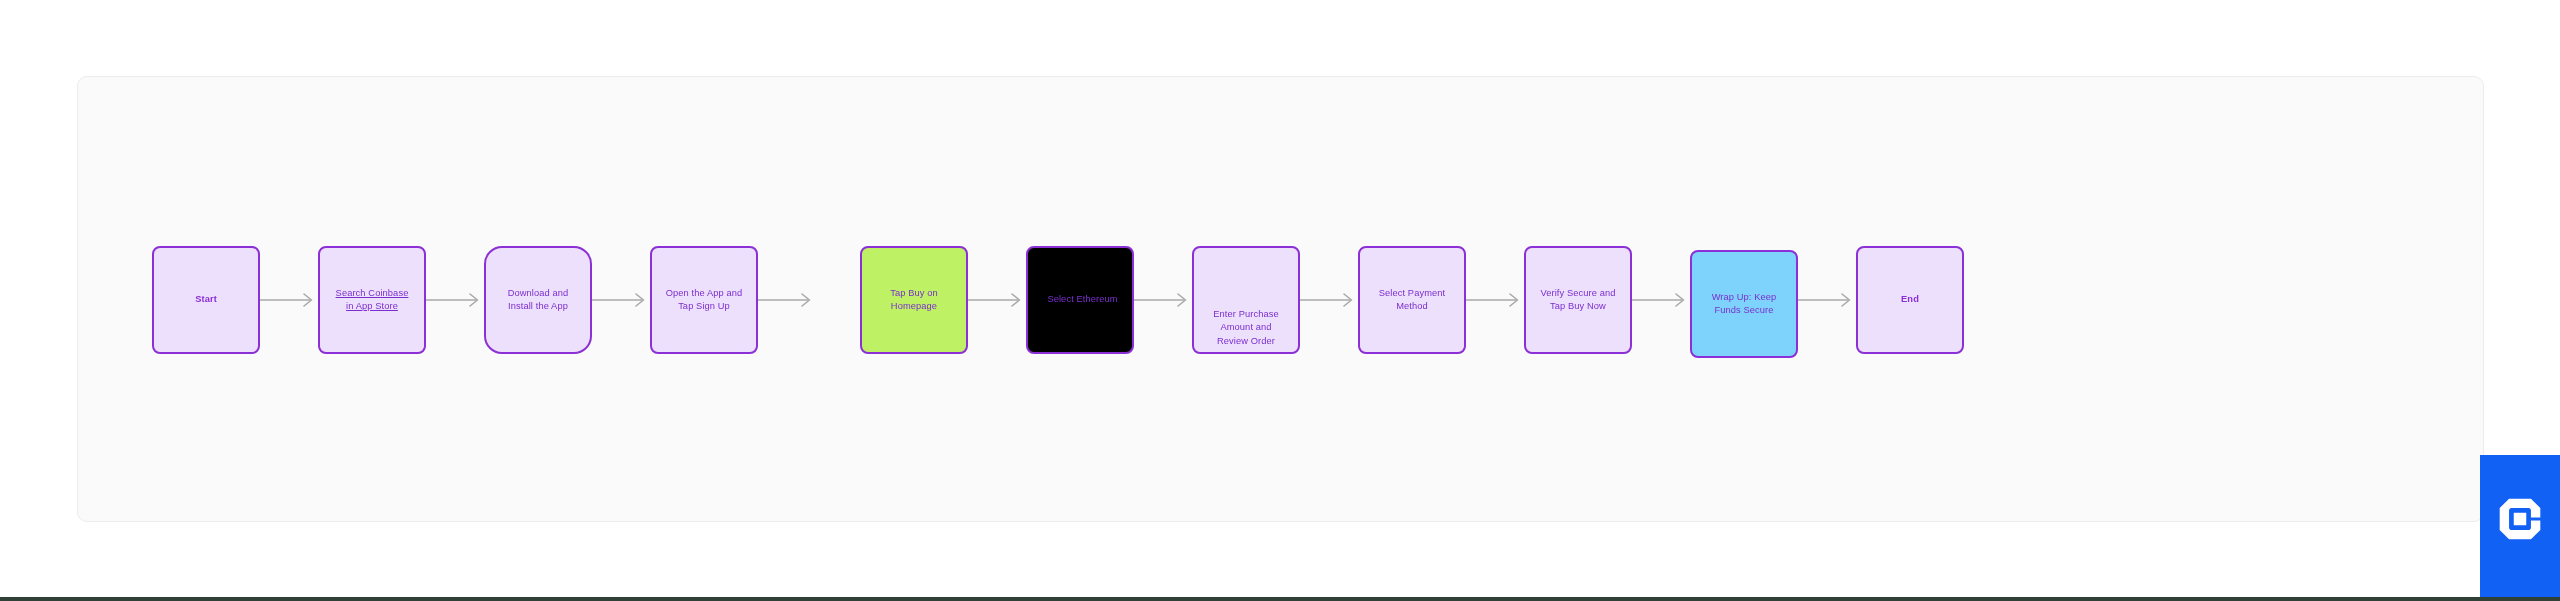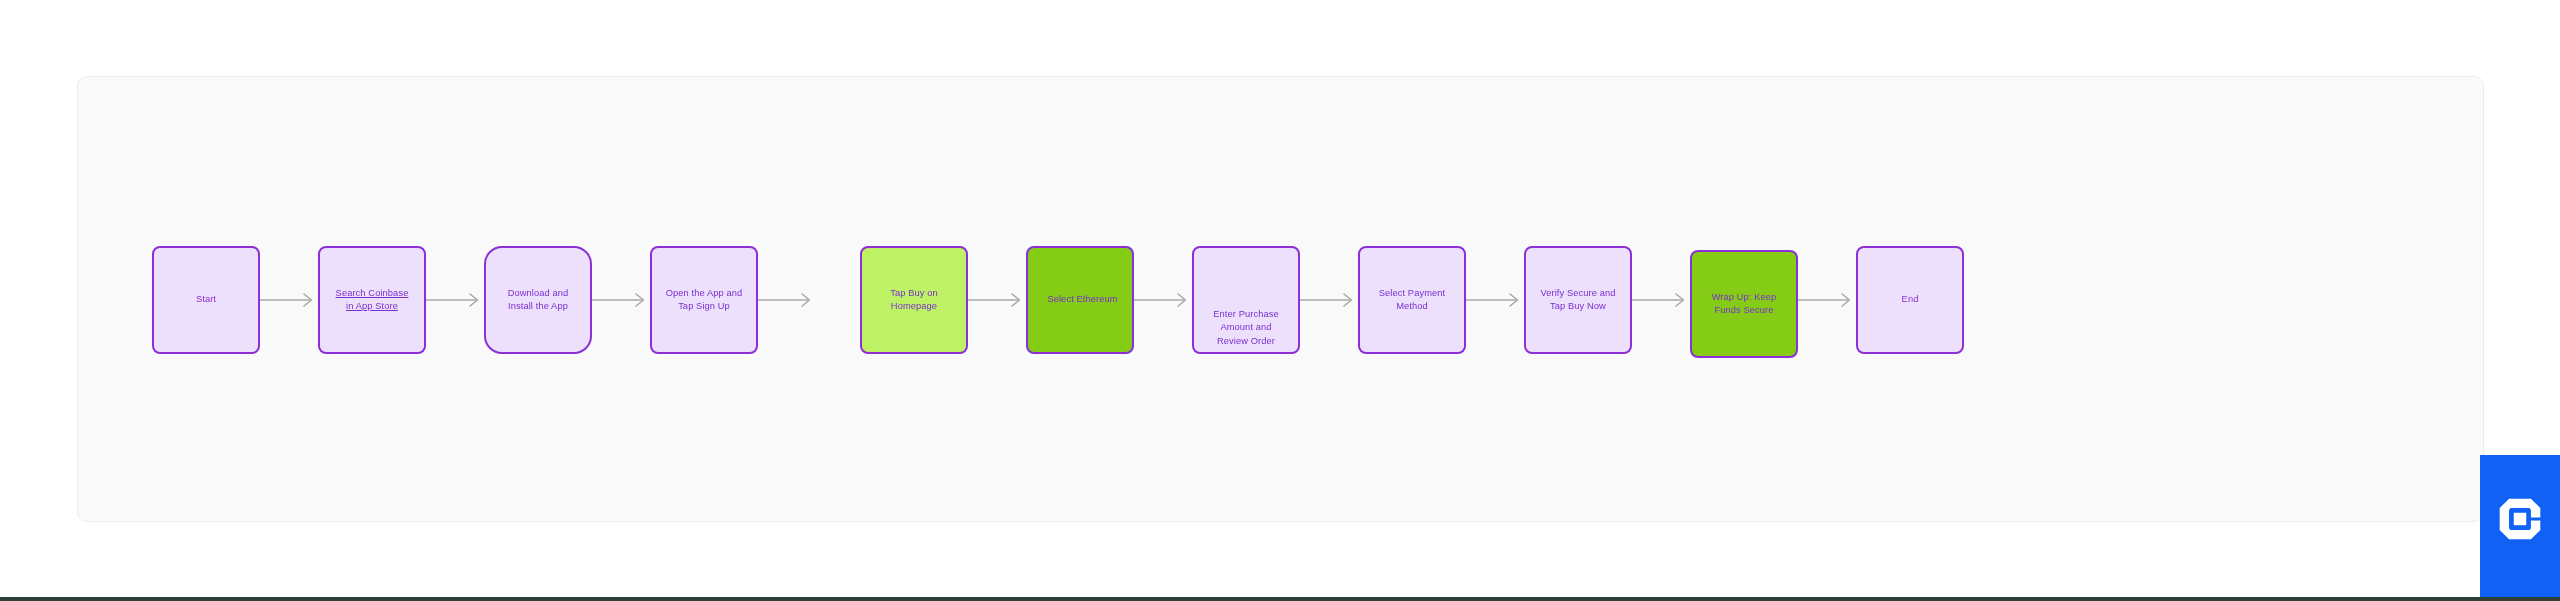--- a/index.html
+++ b/index.html
@@ -73,21 +73,21 @@
     font-size: 9.3px;
     line-height: 1.45;
     color: #7b2fce;
     font-weight: 400;
     letter-spacing: 0.1px;
     white-space: pre-line;
     text-align: center;
   }
 
   .flow-node.terminal .node-label {
-    font-weight: 400;
+    font-weight: 700;
     color: #8b2fd6;
   }
 
   
   .connector {
     flex: 0 0 auto;
     width: 58px;
     height: 16px;
     position: relative;
     display: flex;
@@ -171,21 +171,21 @@
         <div class="flow-node" style="background: #bef264; border-color: rgb(139, 47, 214); margin-left: 44px;">
           <div class="node-label" style="color: rgb(123, 47, 206);">Tap Buy on
 Homepage</div>
         </div>
         <div class="connector">
           <svg viewBox="0 0 58 16" xmlns="http://www.w3.org/2000/svg">
             <line x1="0" y1="8" x2="50" y2="8" stroke="#A8A8A8" stroke-width="1.6"></line>
             <polyline points="44,2 51.5,8 44,14" fill="none" stroke="#A8A8A8" stroke-width="1.6" stroke-linecap="round" stroke-linejoin="round"></polyline>
           </svg>
         </div>
-        <div class="flow-node" style="background: #84cc16; border-color: rgb(139, 47, 214); padding-left: 10px;">
+        <div class="flow-node" style="background: #000000; border-color: rgb(139, 47, 214); padding-left: 10px;">
           <div class="node-label" style="color: rgb(123, 47, 206);">Select Ethereum</div>
         </div>
         <div class="connector">
           <svg viewBox="0 0 58 16" xmlns="http://www.w3.org/2000/svg">
             <line x1="0" y1="8" x2="50" y2="8" stroke="#A8A8A8" stroke-width="1.6"></line>
             <polyline points="44,2 51.5,8 44,14" fill="none" stroke="#A8A8A8" stroke-width="1.6" stroke-linecap="round" stroke-linejoin="round"></polyline>
           </svg>
         </div>
         <div class="flow-node" style="background: rgb(237, 224, 253); border-color: rgb(139, 47, 214); align-items: flex-end;">
           <div class="node-label" style="color: rgb(123, 47, 206);">Enter Purchase
@@ -211,21 +211,21 @@
         <div class="flow-node" style="background: rgb(237, 224, 253); border-color: rgb(139, 47, 214);">
           <div class="node-label" style="color: rgb(123, 47, 206);">Verify Secure and
 Tap Buy Now</div>
         </div>
         <div class="connector">
           <svg viewBox="0 0 58 16" xmlns="http://www.w3.org/2000/svg">
             <line x1="0" y1="8" x2="50" y2="8" stroke="#A8A8A8" stroke-width="1.6"></line>
             <polyline points="44,2 51.5,8 44,14" fill="none" stroke="#A8A8A8" stroke-width="1.6" stroke-linecap="round" stroke-linejoin="round"></polyline>
           </svg>
         </div>
-        <div class="flow-node" style="background: #84cc16; border-color: rgb(139, 47, 214); margin-top: 8px;">
+        <div class="flow-node" style="background: #7dd3fc; border-color: rgb(139, 47, 214); margin-top: 8px;">
           <div class="node-label" style="color: rgb(123, 47, 206);">Wrap Up: Keep
 Funds Secure</div>
         </div>
         <div class="connector">
           <svg viewBox="0 0 58 16" xmlns="http://www.w3.org/2000/svg">
             <line x1="0" y1="8" x2="50" y2="8" stroke="#A8A8A8" stroke-width="1.6"></line>
             <polyline points="44,2 51.5,8 44,14" fill="none" stroke="#A8A8A8" stroke-width="1.6" stroke-linecap="round" stroke-linejoin="round"></polyline>
           </svg>
         </div>
         <div class="flow-node terminal" style="background: rgb(237, 224, 253); border-color: rgb(139, 47, 214);">

